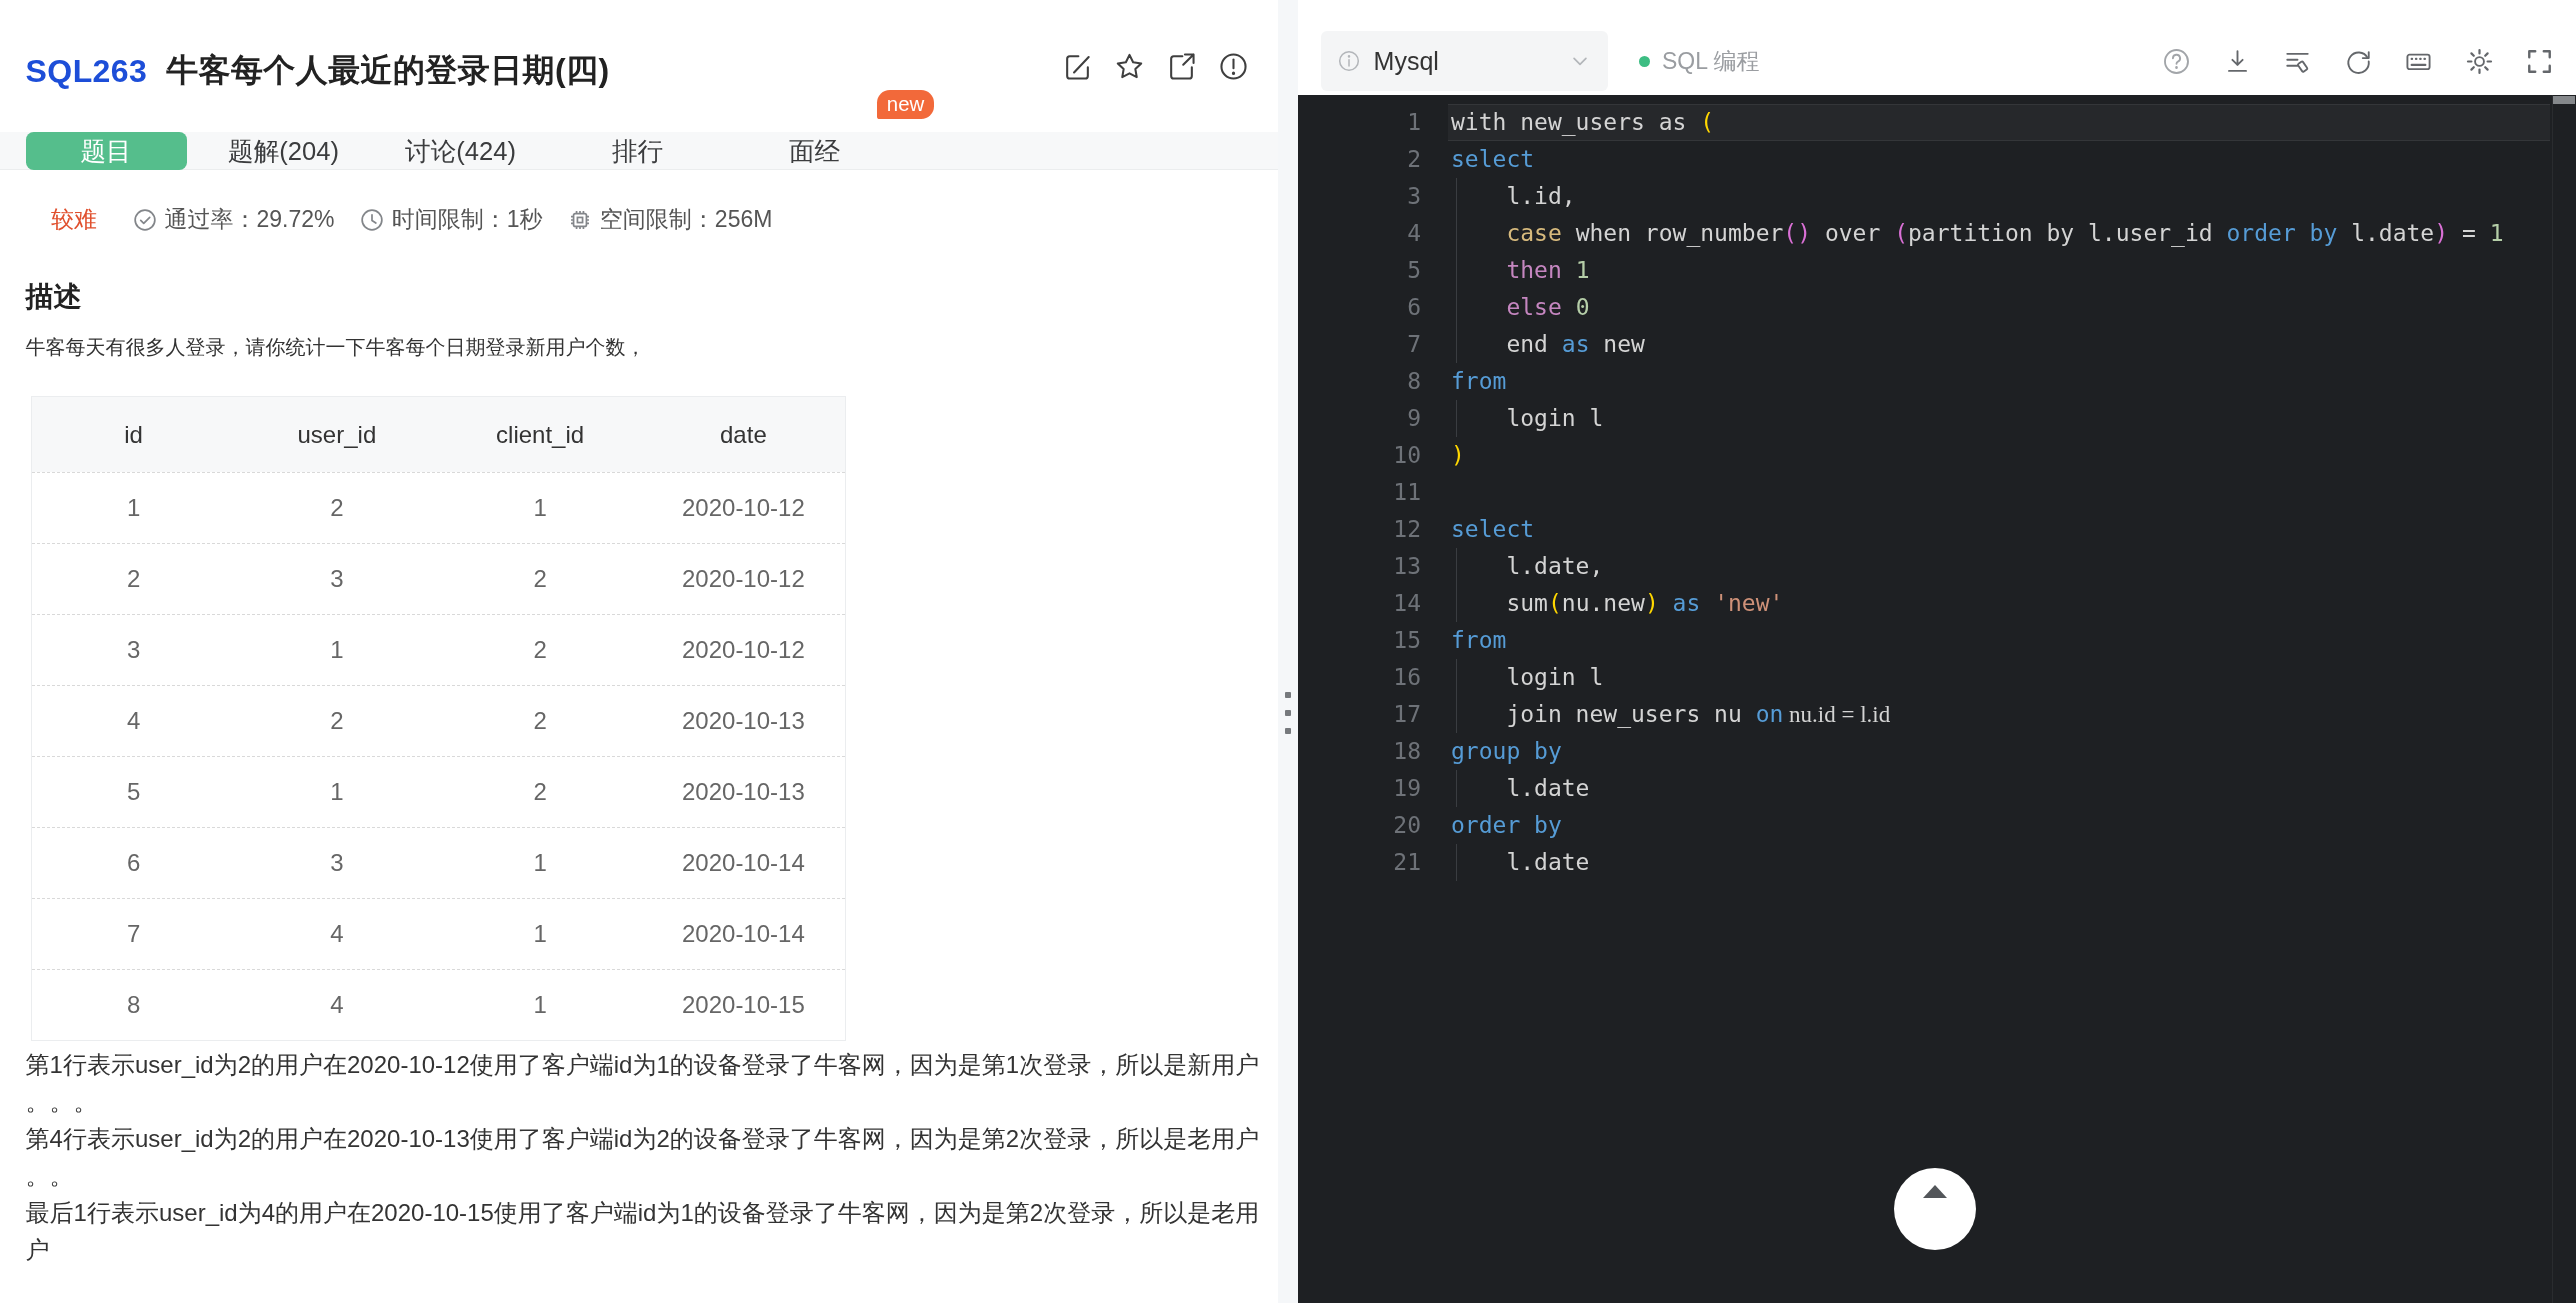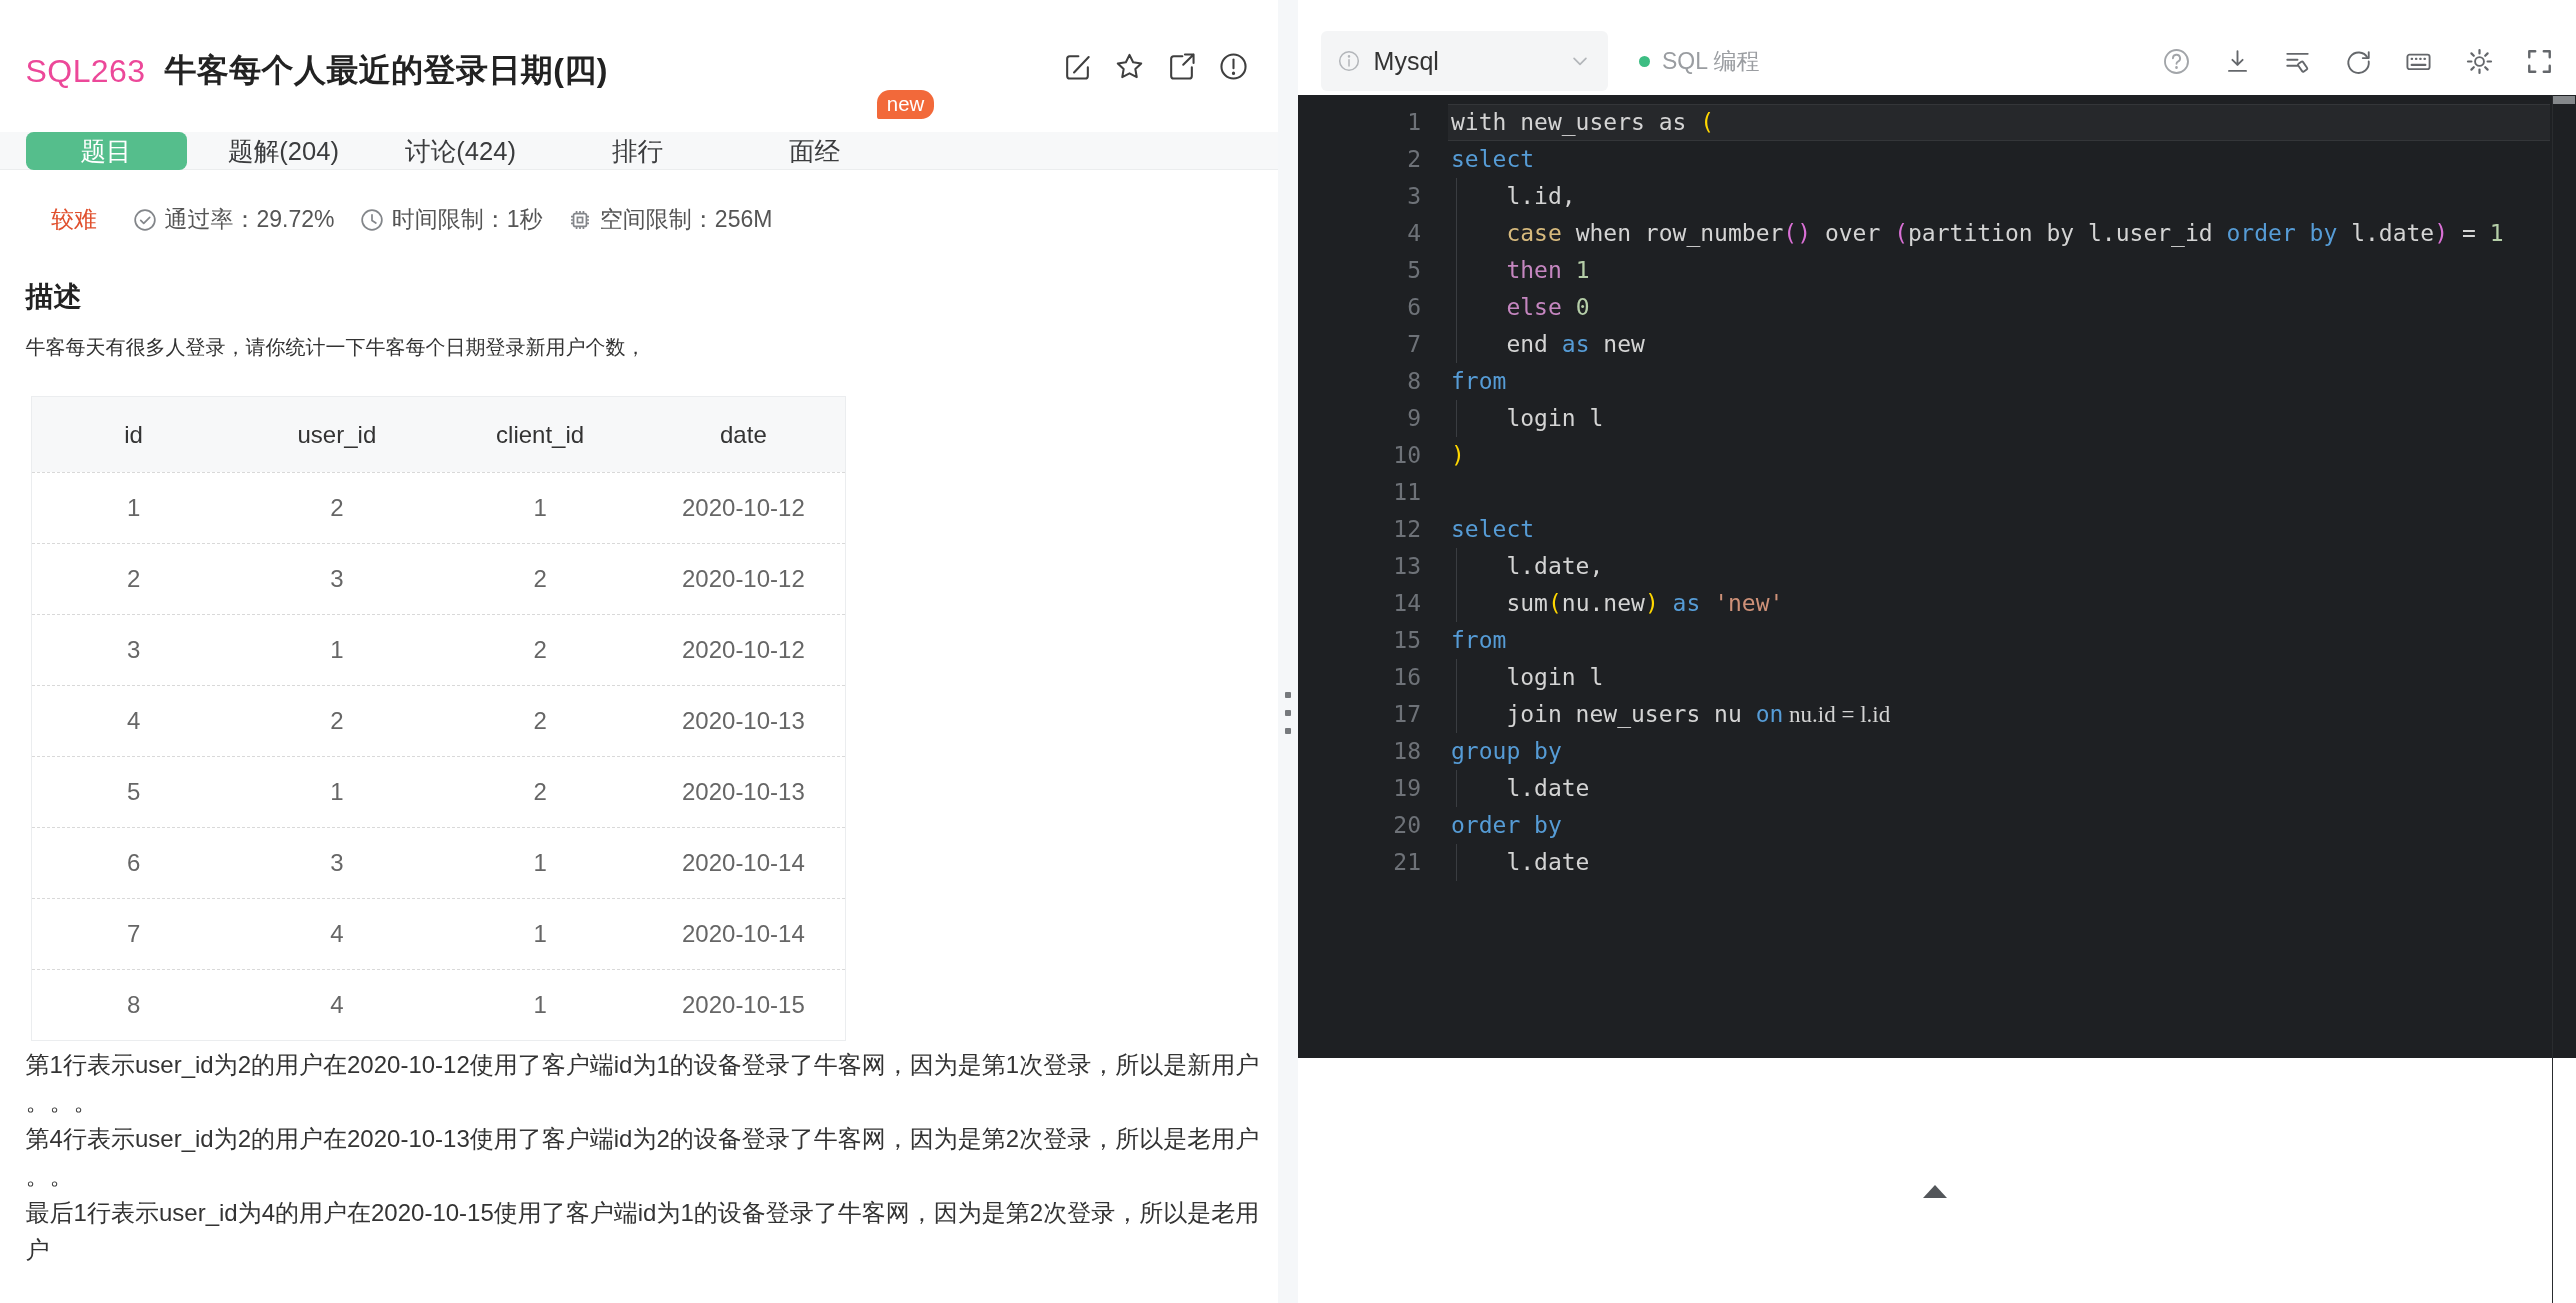--- a/index.html
+++ b/index.html
@@ -3,21 +3,21 @@
 <meta charset="utf-8">
 <style>
   * { margin:0; padding:0; box-sizing:border-box; }
   html,body { width:2576px; height:1303px; overflow:hidden; background:#fff;
               font-family:"Liberation Sans","DejaVu Sans",sans-serif; }
   .hairline-top { position:absolute; left:0; top:24px; width:2576px; height:0.9px; background:#e9e9e9; }
 
   
   .left-panel { position:absolute; left:0; top:0; width:1278px; height:1303px; background:#fff; overflow:hidden; }
   .q-title-row { position:absolute; left:25.6px; top:49px; width:1227px; height:44px; display:flex; align-items:center; }
-  .q-id { font-size:32px; font-weight:normal; color:#ec4899; letter-spacing:0.4px; }
+  .q-id { font-size:32px; font-weight:bold; color:#1d4ed8; letter-spacing:0.4px; }
   .q-name { font-size:32px; font-weight:bold; color:#222; margin-left:19px; letter-spacing:0.4px; }
   .title-icons { position:absolute; right:29px; top:51px; display:flex; gap:21px; align-items:center; }
   .title-icons svg { width:31px; height:31px; stroke:#3f3f3f; fill:none; stroke-width:2.4; cursor:pointer; }
 
   .tabs-row { position:absolute; left:0; top:132px; width:1278px; height:38px; background:#f7f8f9; border-bottom:0.9px solid #ebedee; display:flex; padding-left:17px; }
   .tab { width:177px; height:38px; display:flex; align-items:center; justify-content:center; font-size:25.6px; color:#3b3c3e; cursor:pointer; }
   .tab.active { width:161px; margin:0 8.5px; background:#55be8c; color:#fff; border-radius:7.7px; }
   .new-badge { position:absolute; left:877px; top:90px; width:57px; height:29px; background:#f2693a; color:#fff; font-size:20.4px; line-height:29px; text-align:center; border-radius:12.8px 12.8px 12.8px 2.6px; }
 
   .meta-row { position:absolute; left:51px; top:204px; display:flex; align-items:center; gap:25.6px; font-size:23px; color:#555; }
@@ -36,21 +36,21 @@
   .t-cell { display:flex; align-items:center; justify-content:center; font-size:24px; color:#666; }
 
   .explain { position:absolute; left:25.6px; top:1046px; width:1245px; font-size:24px; color:#333; line-height:37px; }
 
   
   .divider { position:absolute; left:1278px; top:0; width:20.4px; height:1303px; background:#f5f7f9; cursor:col-resize; }
   .divider .dots { position:absolute; left:50%; top:692px; transform:translateX(-50%); display:flex; flex-direction:column; gap:12px; }
   .divider .dots i { width:6px; height:6px; background:#76797d; border-radius:0.9px; display:block; }
 
   
-  .right-panel { position:absolute; left:1298px; top:0; width:1278px; height:1058px; background:#1e2023; }
+  .right-panel { position:absolute; left:1298px; top:0; width:1278px; height:1303px; background:#1e2023; }
   .editor-header { position:absolute; left:0; top:0; width:1278px; height:95px; background:#fff; }
   .lang-select { position:absolute; left:23px; top:31px; width:287px; height:60px; background:#f4f5f6; border-radius:6px; display:flex; align-items:center; padding:0 17px; cursor:pointer; }
   .lang-select .info-i { width:22px; height:22px; flex:none; }
   .lang-select .lang-label { font-size:25px; color:#333; margin-left:13.6px; flex:1; }
   .lang-select .chev { width:22px; height:22px; flex:none; }
   .mode-wrap { position:absolute; left:341px; top:31px; height:60px; display:flex; align-items:center; gap:12px; }
   .mode-dot { width:11px; height:11px; border-radius:50%; background:#3dbd83; }
   .mode-label { font-size:23px; color:#9a9da1; }
   .editor-icons { position:absolute; right:22px; top:31px; height:60px; display:flex; align-items:center; gap:31.5px; }
   .editor-icons svg { width:29px; height:29px; stroke:#64676b; fill:none; stroke-width:2.2; cursor:pointer; }

